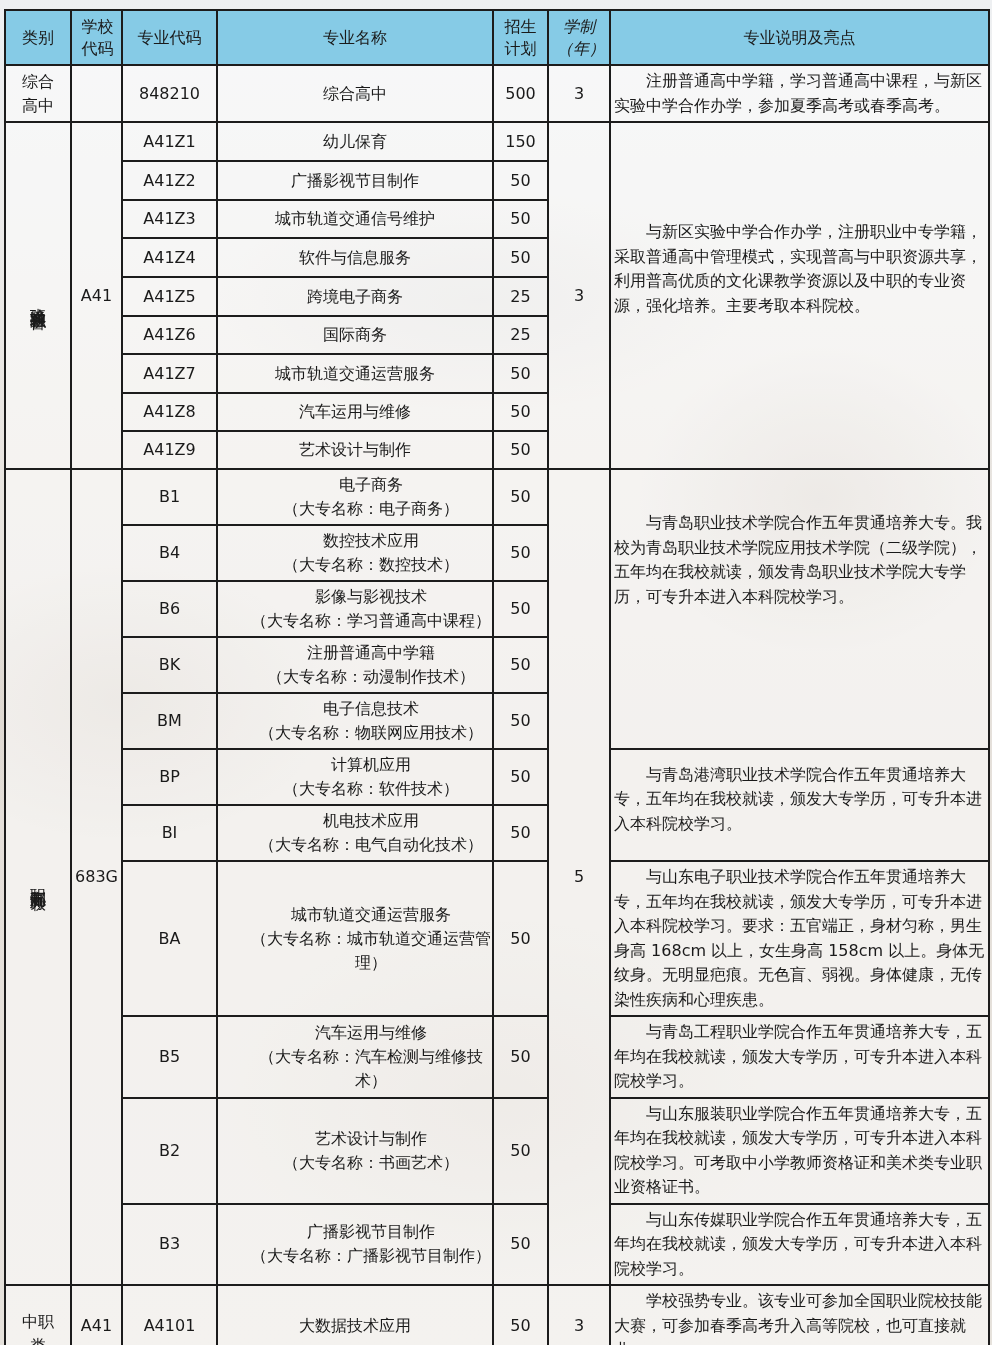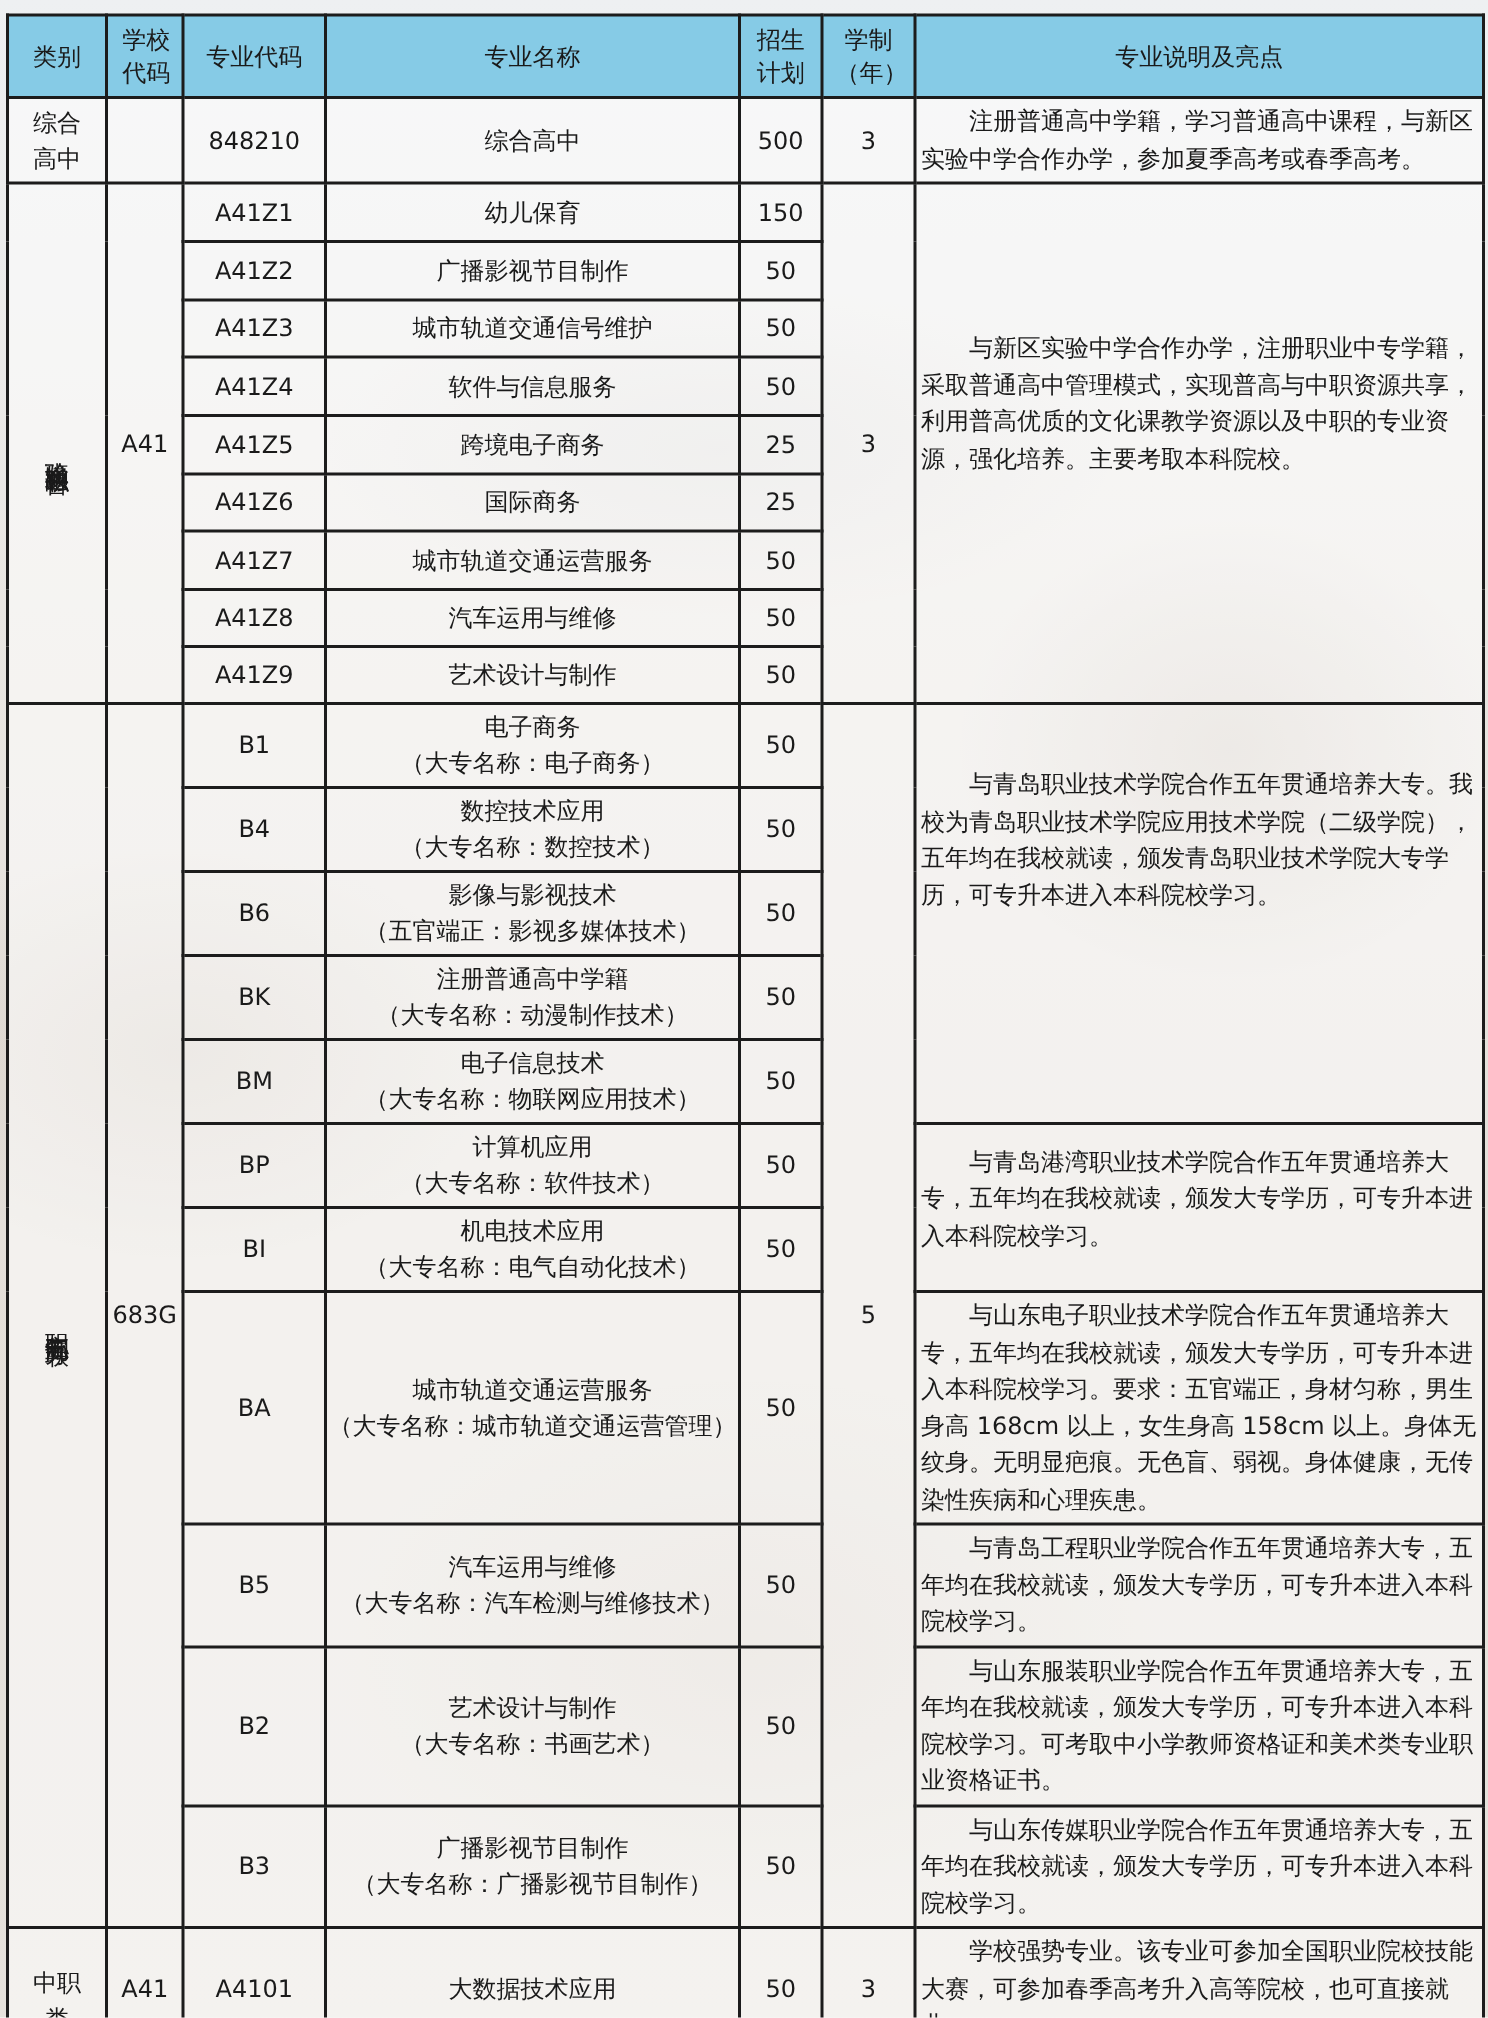--- a/index.html
+++ b/index.html
@@ -40,21 +40,21 @@
   }
   .vert { writing-mode: vertical-rl; text-orientation: upright; letter-spacing:-1px; display:inline-block; }
   .desc {
     text-align:left; vertical-align:top;
     padding:3px 2px 3px 3px;
     font-size:16px; line-height:24.5px;
     text-indent:2em;
     word-break:break-all;
   }
   .desc.mid { vertical-align:middle; }
-  .name-sub { display:block; }
+  .name-sub { display:block;padding-left:32px; }
 </style>
 </head>
 <body>
 
 <div class="bg-photo"></div>
 
 <table>
   <colgroup>
     <col style="width:66px">
       <col style="width:51px">
@@ -64,21 +64,21 @@
       <col style="width:62px">
       <col style="width:379px">
   </colgroup>
   <thead>
     <tr>
       <th>类别</th>
       <th><span style="display:inline-block;width:34px;text-align:right;">学校代码</span></th>
       <th>专业代码</th>
       <th>专业名称</th>
       <th><span style="display:inline-block;width:34px;">招生计划</span></th>
-      <th><span style="display:inline-block;width:44px;">学制（年）</span></th>
+      <th><span style="display:inline-block;width:44px;font-style:italic;">学制（年）</span></th>
       <th>专业说明及亮点</th>
     </tr>
   </thead>
   <tbody>
 
     <tr style="height:55px">
       <td><span style="display:inline-block;width:34px;">综合高中</span></td>
       <td></td>
       <td>848210</td>
       <td>综合高中</td>
@@ -154,21 +154,21 @@
       <td>
           <span class="name-sub">数控技术应用</span>
           <span class="name-sub">（大专名称：数控技术）</span>
         </td>
       <td>50</td>
     </tr>
     <tr style="height:56px">
       <td>B6</td>
       <td>
           <span class="name-sub">影像与影视技术</span>
-          <span class="name-sub">（五官端正：影视多媒体技术）</span>
+          <span class="name-sub">（大专名称：学习普通高中课程）</span>
         </td>
       <td>50</td>
     </tr>
     <tr style="height:56px">
       <td>BK</td>
       <td>
           <span class="name-sub">注册普通高中学籍</span>
           <span class="name-sub">（大专名称：动漫制作技术）</span>
         </td>
       <td>50</td>

